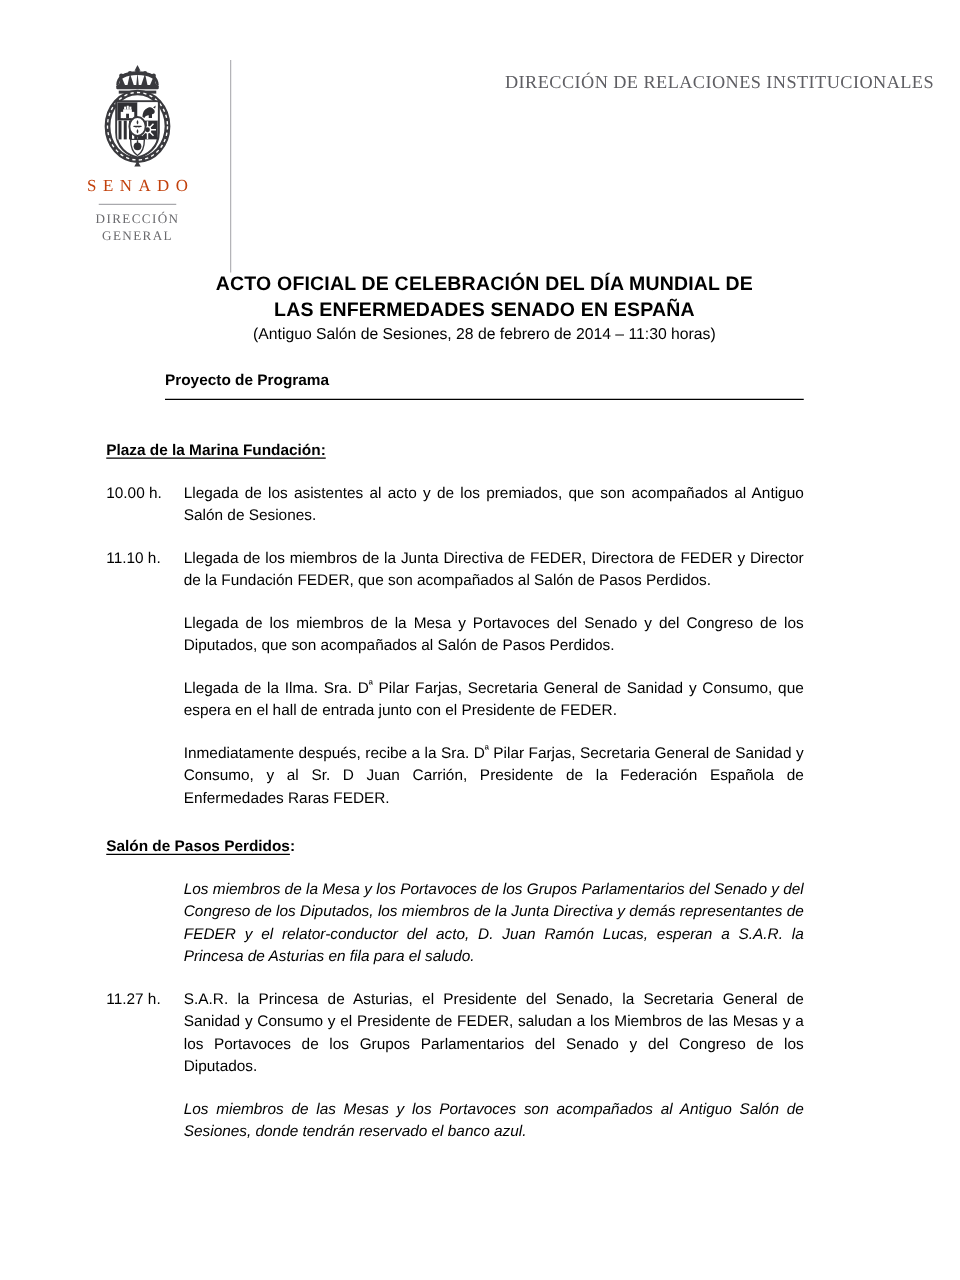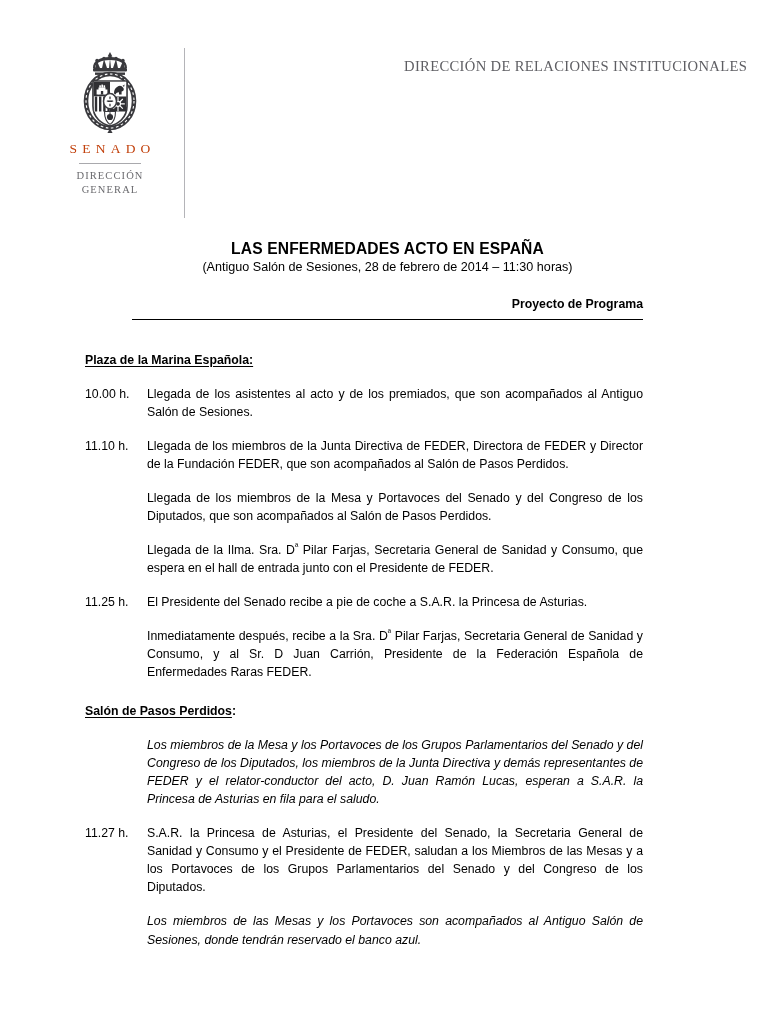--- a/index.html
+++ b/index.html
@@ -117,21 +117,21 @@
   .doc-subtitle {
     font-size: 12.6px;
     text-align: center;
     line-height: 1.3;
   }
 
   .doc-kicker {
     margin-top: 21px;
     font-size: 12.3px;
     font-weight: bold;
-    text-align: right;
+    text-align: left;
     line-height: 1.3;
   }
 
   .hrule {
     margin-top: 6px;
     width: 511px;
     height: 1.6px;
     background: #000000;
   }
 
@@ -285,32 +285,32 @@
       </div>
     </div>
 
     <div class="vrule"></div>
 
     <div class="direccion">DIRECCIÓN DE RELACIONES INSTITUCIONALES</div>
   </div>
 
   <div class="titleblock">
     <h1 class="doc-title">
-      <br>
-      <span>LAS ENFERMEDADES ACTO EN ESPAÑA</span>
+      <span>ACTO OFICIAL DE CELEBRACIÓN DEL DÍA MUNDIAL DE</span><br>
+      <span>LAS ENFERMEDADES SENADO EN ESPAÑA</span>
     </h1>
     <div class="doc-subtitle">(Antiguo Salón de Sesiones, 28 de febrero de 2014 – 11:30 horas)</div>
     <div class="doc-kicker">Proyecto de Programa</div>
     <div class="hrule"></div>
   </div>
 
   <div class="body">
 
     <div>
-      <div class="section-heading"><span class="u">Plaza de la Marina Española:</span><span></span></div>
+      <div class="section-heading"><span class="u">Plaza de la Marina Fundación:</span><span></span></div>
 
       <div class="entry">
         <div class="entry-time">10.00 h.</div>
         <div class="entry-text">Llegada de los asistentes al acto y de los premiados, que son acompañados al Antiguo Salón de Sesiones.</div>
       </div>
 
       <div class="entry">
         <div class="entry-time">11.10 h.</div>
         <div class="entry-text">Llegada de los miembros de la Junta Directiva de FEDER, Directora de FEDER y Director de la Fundación FEDER, que son acompañados al Salón de Pasos Perdidos.</div>
       </div>
@@ -318,24 +318,20 @@
       <div class="entry no-time">
         <div class="entry-time"></div>
         <div class="entry-text">Llegada de los miembros de la Mesa y Portavoces del Senado y del Congreso de los Diputados, que son acompañados al Salón de Pasos Perdidos.</div>
       </div>
 
       <div class="entry no-time">
         <div class="entry-time"></div>
         <div class="entry-text"><span>Llegada de la Ilma. Sra. D</span><sup class="ord">ª</sup><span> Pilar Farjas, Secretaria General de Sanidad y Consumo, que espera en el hall de entrada junto con el Presidente de FEDER.</span></div>
       </div>
 
-      <div class="entry">
-        <div class="entry-time">11.25 h.</div>
-        <div class="entry-text">El Presidente del Senado recibe a pie de coche a S.A.R. la Princesa de Asturias.</div>
-      </div>
 
       <div class="entry no-time">
         <div class="entry-time"></div>
         <div class="entry-text"><span>Inmediatamente después, recibe a la Sra. D</span><sup class="ord">ª</sup><span> Pilar Farjas, Secretaria General de Sanidad y Consumo, y al Sr. D Juan Carrión, Presidente de la Federación Española de Enfermedades Raras FEDER.</span></div>
       </div>
     </div>
 
     <div>
       <div class="section-heading spaced-above"><span class="u">Salón de Pasos Perdidos</span><span>:</span></div>
 

